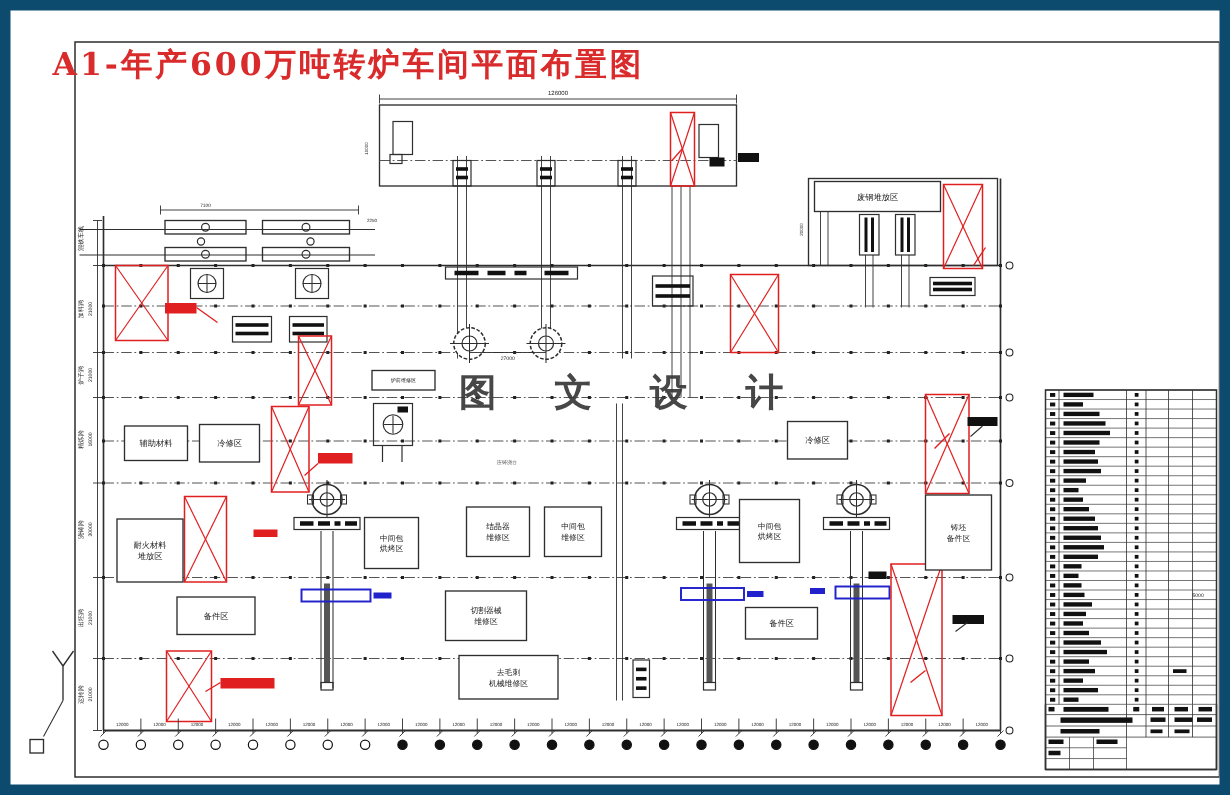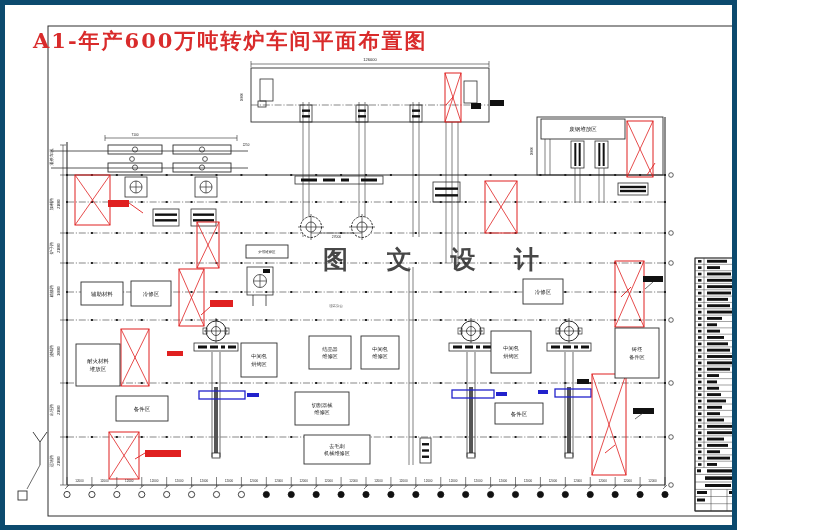--- a/index.html
+++ b/index.html
@@ -1,22 +1,22 @@
 <!DOCTYPE html>
 <html><head>
 <meta charset="utf-8">
 <style>
   html,body{margin:0;padding:0;background:#fff;}
-  .page{position:relative;width:737px;height:530px;background:#ffffff;
-        border:5px solid #0c4a6e;box-sizing:border-box;overflow:hidden;
+  .page{position:relative;width:820px;height:530px;background:#ffffff;
+        border:7px solid #0c4a6e;box-sizing:border-box;overflow:hidden;
         font-family:"Liberation Sans",sans-serif;}
   .title{position:absolute;left:28px;top:22px;
          font-family:"DejaVu Serif",serif;font-weight:bold;font-size:21px;
          letter-spacing:2px;white-space:nowrap;z-index:3;}
-  .watermark{position:absolute;left:318px;top:238px;z-index:2;
+  .watermark{position:absolute;left:299px;top:238px;z-index:2;
          font-family:"DejaVu Sans",sans-serif;font-weight:600;font-size:25px;
          letter-spacing:15px;color:#383838;opacity:.92;white-space:nowrap;}
   svg{position:absolute;left:0;top:0;z-index:1;}
   svg text{font-family:"Liberation Sans",sans-serif;}
 </style>
 </head>
 <body>
 
 <div class="page">
   <div class="title" style="color: rgb(217, 43, 43);">A1-年产600万吨转炉车间平面布置图</div>

